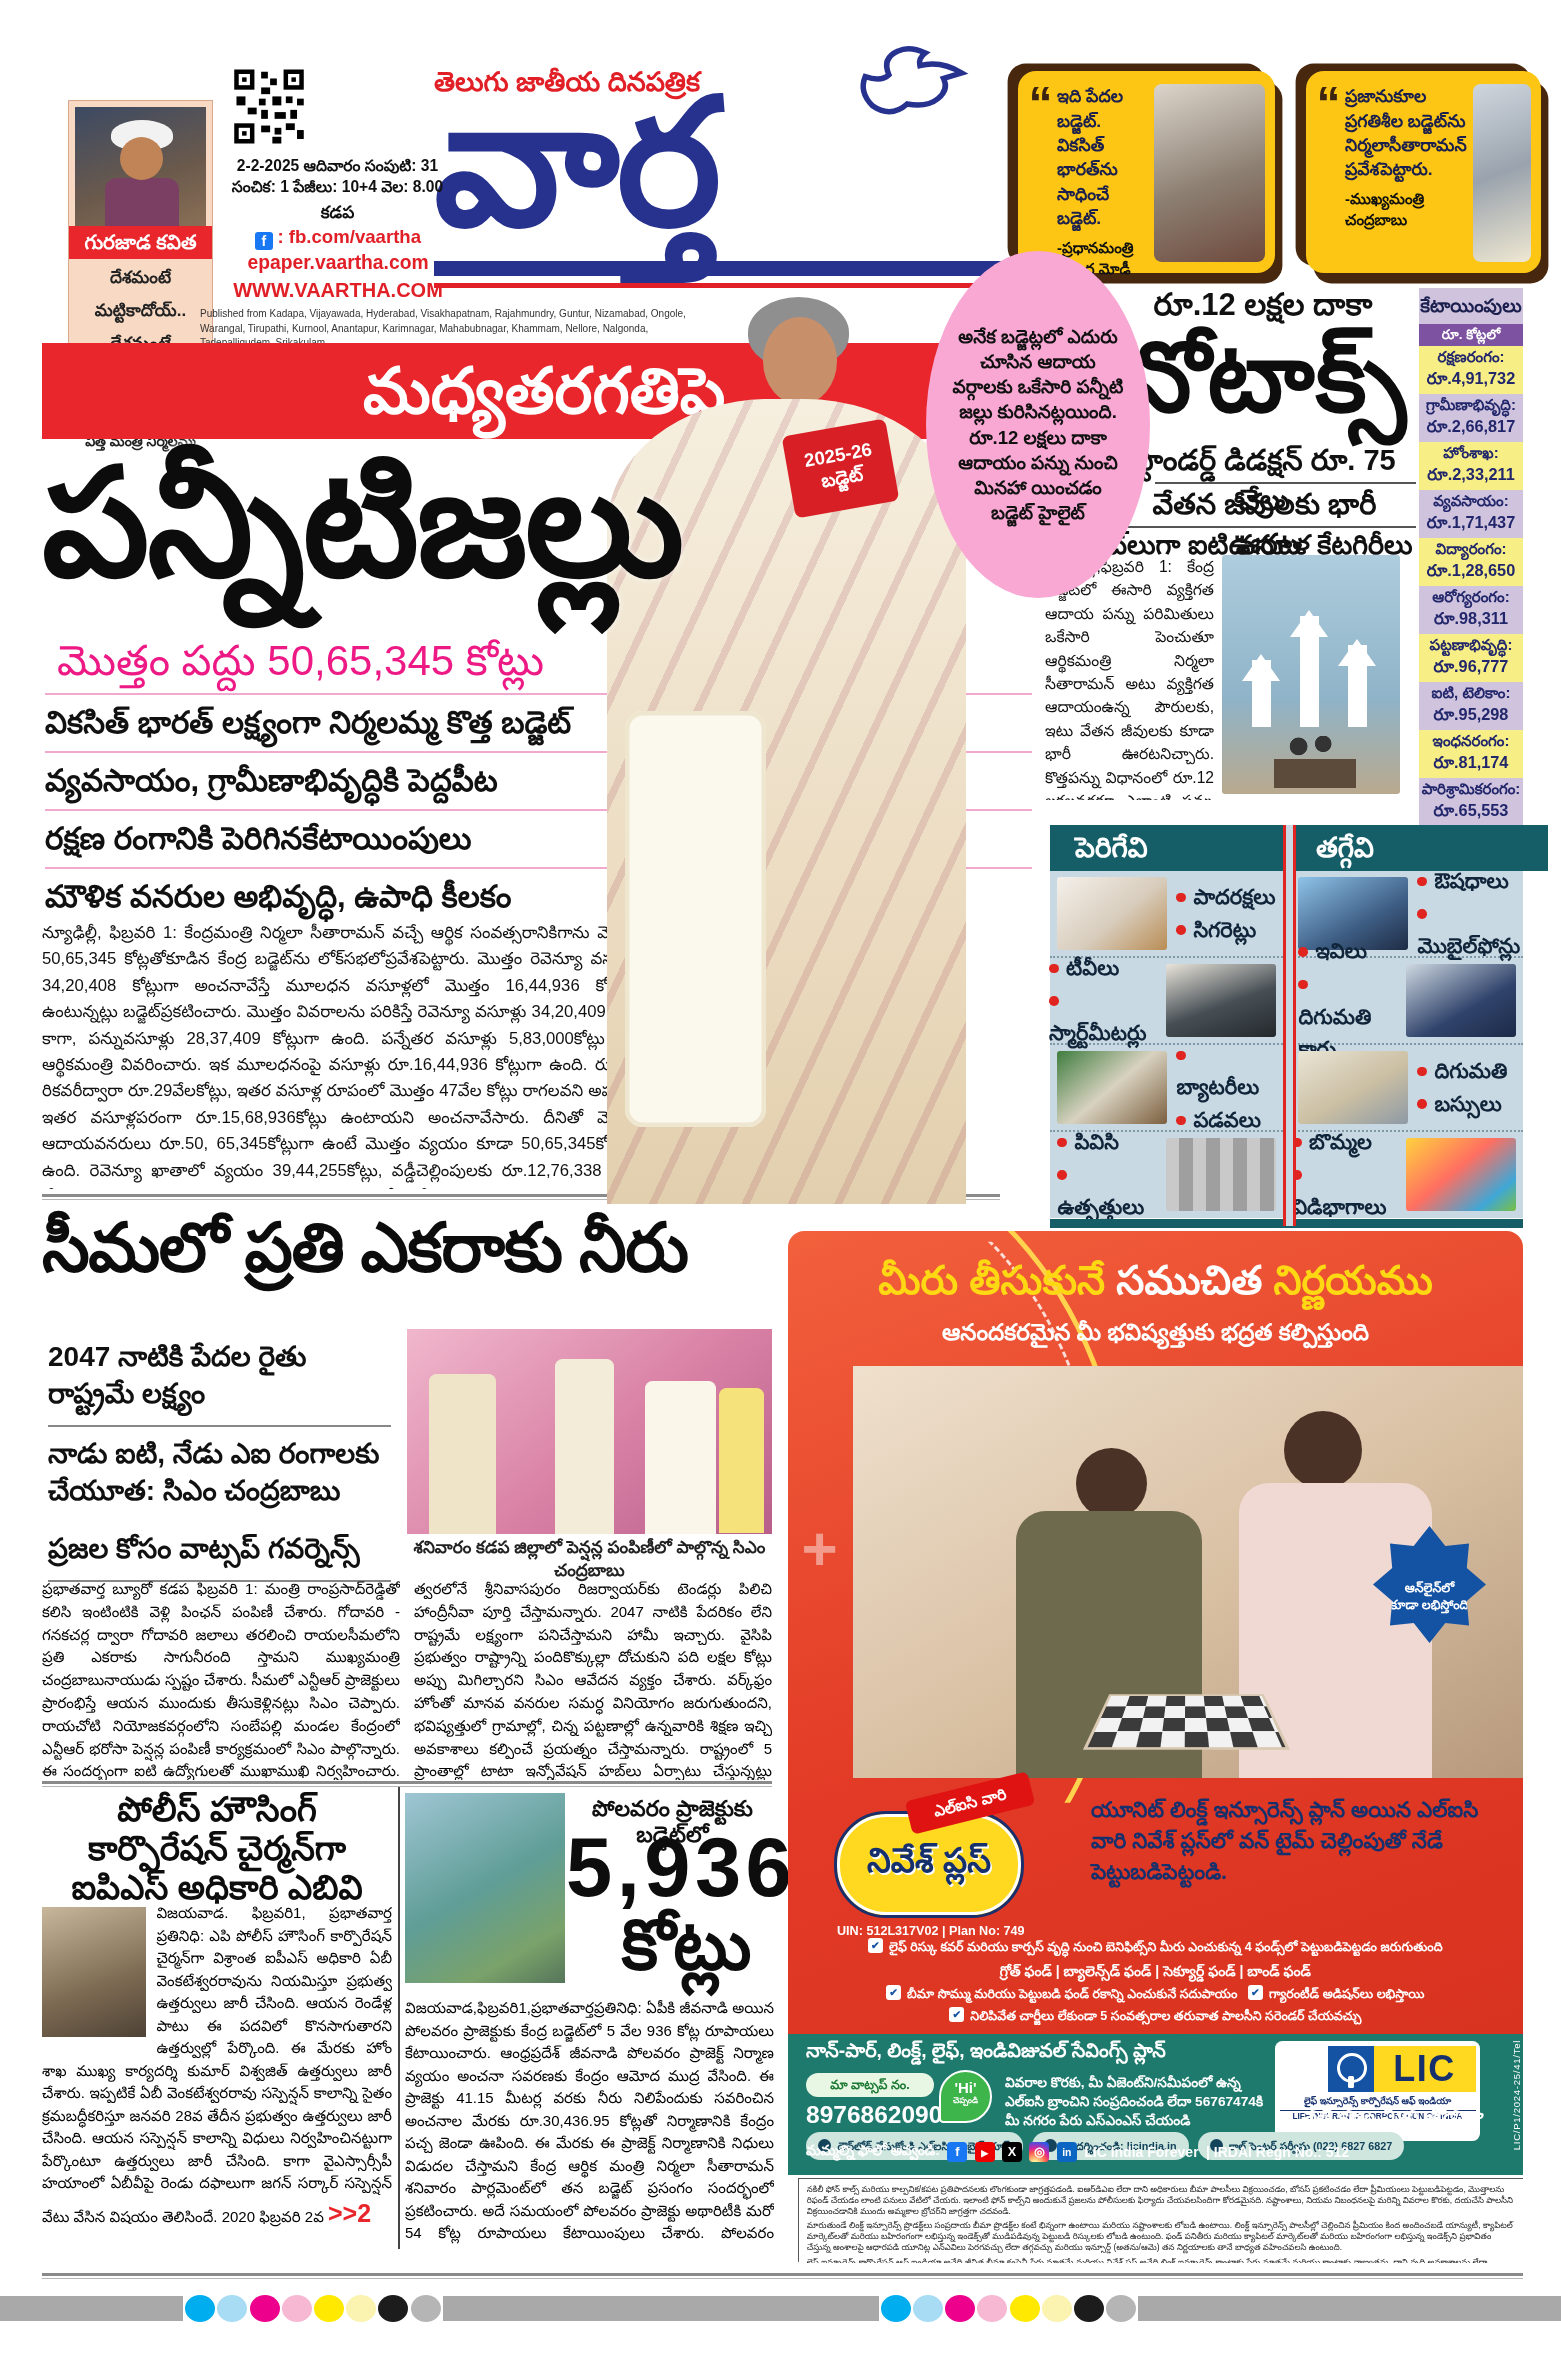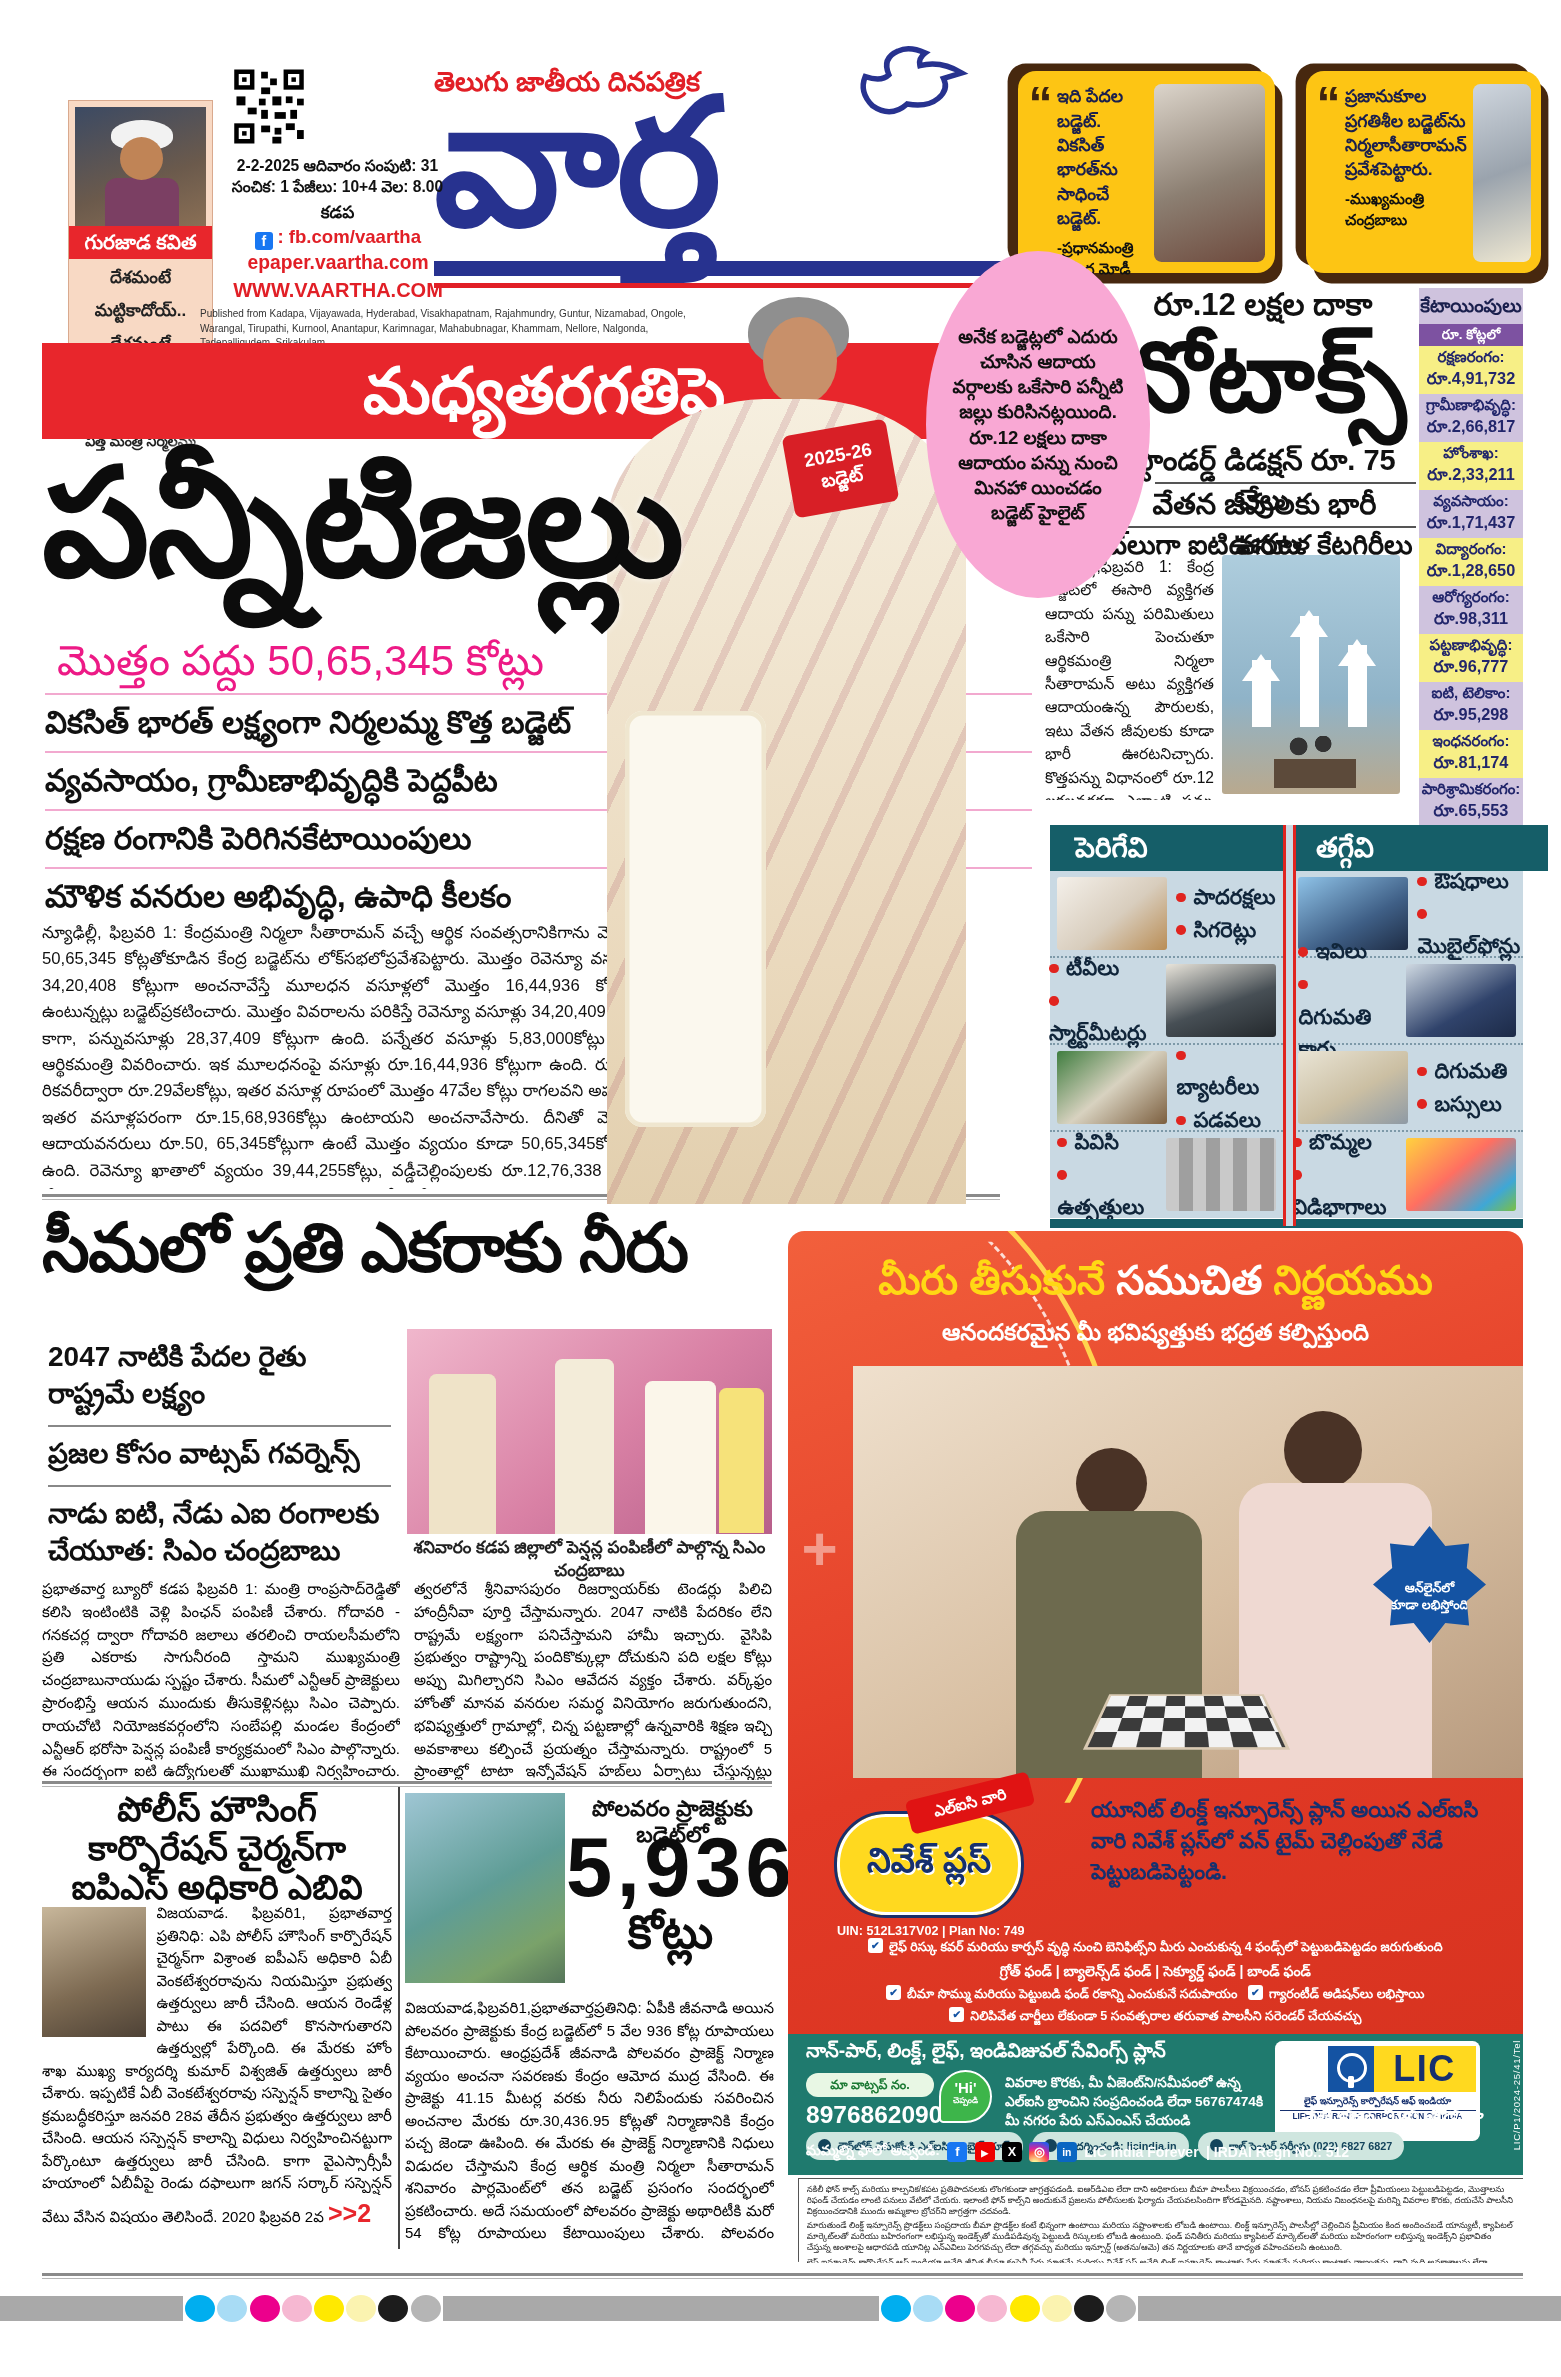--- a/index.html
+++ b/index.html
@@ -107,21 +107,21 @@
   .seema-b2{left:414px;top:1578px;width:358px;height:202px;font-size:15px;line-height:1.52;overflow:hidden;}
   
   .pol-head{left:42px;top:1790px;width:350px;font-size:34px;font-weight:900;color:#0d0d0d;line-height:1.15;}
   .pol-photo{float:left;width:104px;height:130px;margin:4.5px 10.4px 4.5px 0;background:linear-gradient(160deg,#c8b79b,#7d6a52 60%,#4e4236);}
   .pol-body{left:42px;top:1902px;width:350px;height:343px;font-size:15px;line-height:1.5;overflow:hidden;}
   .vdiv{left:398px;top:1787px;width:1.5px;height:462px;background:#444;}
   
   .pv-photo{left:405px;top:1793px;width:160px;height:190px;background:linear-gradient(150deg,#9fc6d4,#5f9d96 50%,#7aa26a 80%,#55755a);}
   .pv-kick{left:570px;top:1796px;width:205px;font-size:22px;font-weight:800;color:#111;line-height:1.2;}
   .pv-amt{left:566px;top:1820px;width:209px;font-size:83px;font-weight:800;letter-spacing:4.5px;color:#0d0d0d;}
-  .pv-unit{left:566px;top:1905px;width:209px;font-size:46px;font-weight:900;color:#0d0d0d;}
+  .pv-unit{left:582px;top:1905px;width:209px;font-size:70px;font-weight:900;color:#0d0d0d;}
   .pv-body{left:405px;top:1997px;width:369px;height:248px;font-size:15px;line-height:1.5;overflow:hidden;}
   
   .ad{left:788px;top:1231px;width:735px;height:1032px;border-radius:16.3px;overflow:hidden;z-index:2;background:#fff;}
   .ad-red{position:absolute;left:0;top:0;width:735px;height:803px;background:linear-gradient(160deg,#f2603c,#e23a26 55%,#d83320);}
   .swoosh{position:absolute;left:-275px;top:-89px;width:609px;height:816px;border:5.2px solid #ffd34d;border-radius:50%;clip-path:inset(8% 0 20% 62%);}
   .swoosh2{position:absolute;left:-252px;top:-67px;width:564px;height:772px;border:3px dashed rgba(255,255,255,.8);border-radius:50%;clip-path:inset(10% 0 22% 64%);}
   .plus{position:absolute;color:rgba(255,255,255,.45);font-size:62px;font-weight:900;}
   .ad-h{position:absolute;left:30px;top:27px;width:675px;font-size:40px;font-weight:900;text-align:center;}
   .ad-h .y{color:#ffd814;} .ad-h .w{color:#fff;}
   .ad-sub{position:absolute;left:30px;top:88px;width:675px;font-size:23px;font-weight:700;color:#fff;text-align:center;}
@@ -414,22 +414,22 @@
         </div>
       </div>
   </div>
   <div class="abs ud-div"></div>
   <div class="abs ud-strip"></div>
 
   <div class="abs rule-double" style="left:42px;top:1194px;width:958px;"></div>
   <div class="abs seema-head">సీమలో ప్రతి ఎకరాకు నీరు</div>
   <div class="abs seema-bul">
     <div class="b u">2047 నాటికి పేదల రైతు రాష్ట్రమే లక్ష్యం</div>
+    <div class="b">నాడు ఐటి, నేడు ఎఐ రంగాలకు చేయూత: సిఎం చంద్రబాబు</div>
     <div class="b u">ప్రజల కోసం వాట్సప్ గవర్నెన్స్</div>
-    <div class="b">నాడు ఐటి, నేడు ఎఐ రంగాలకు చేయూత: సిఎం చంద్రబాబు</div>
   </div>
   <div class="abs seema-photo">
     <div class="fig" style="left:22px;top:45px;width:67px;height:160px;background:#efe3c8;"></div>
     <div class="fig" style="left:148px;top:30px;width:59px;height:175px;background:#f3ecd9;"></div>
     <div class="fig" style="left:238px;top:52px;width:71px;height:153px;background:#fbf6ea;"></div>
     <div class="fig" style="left:312px;top:59px;width:45px;height:145px;background:#f6e27a;"></div>
   </div>
   <div class="abs seema-cap c">శనివారం కడప జిల్లాలో పెన్షన్ల పంపిణీలో పాల్గొన్న సిఎం చంద్రబాబు</div>
   <div class="abs seema-b1 j">ప్రభాతవార్త బ్యూరో కడప ఫిబ్రవరి 1: మంత్రి రాంప్రసాద్‌రెడ్డితో కలిసి ఇంటింటికి వెళ్లి పింఛన్ పంపిణీ చేశారు. గోదావరి - గనకచర్ల ద్వారా గోదావరి జలాలు తరలించి రాయలసీమలోని ప్రతి ఎకరాకు సాగునీరంది స్తామని ముఖ్యమంత్రి చంద్రబాబునాయుడు స్పష్టం చేశారు. సీమలో ఎన్టీఆర్ ప్రాజెక్టులు ప్రారంభిస్తే ఆయన ముందుకు తీసుకెళ్లినట్లు సిఎం చెప్పారు. రాయచోటి నియోజకవర్గంలోని సంబేపల్లి మండల కేంద్రంలో ఎన్టీఆర్ భరోసా పెన్షన్ల పంపిణీ కార్యక్రమంలో సిఎం పాల్గొన్నారు. ఈ సందర్భంగా ఐటి ఉద్యోగులతో ముఖాముఖి నిర్వహించారు. ఈ కార్యక్రమాన్ని ఉద్దేశించి చంద్రబాబు మాట్లాడుతూ గత ప్రభుత్వం సాగునీటి రంగాన్ని పూర్తిగా నిర్లక్ష్యం చేసిందని, తాము అధికారంలో ఉండి ఉనింటే హాంద్రీనీవా నీటిని ఈ ప్రాంతానికి అందిందిఉండేవారమన్నారు.</div>
   <div class="abs seema-b2 j">

